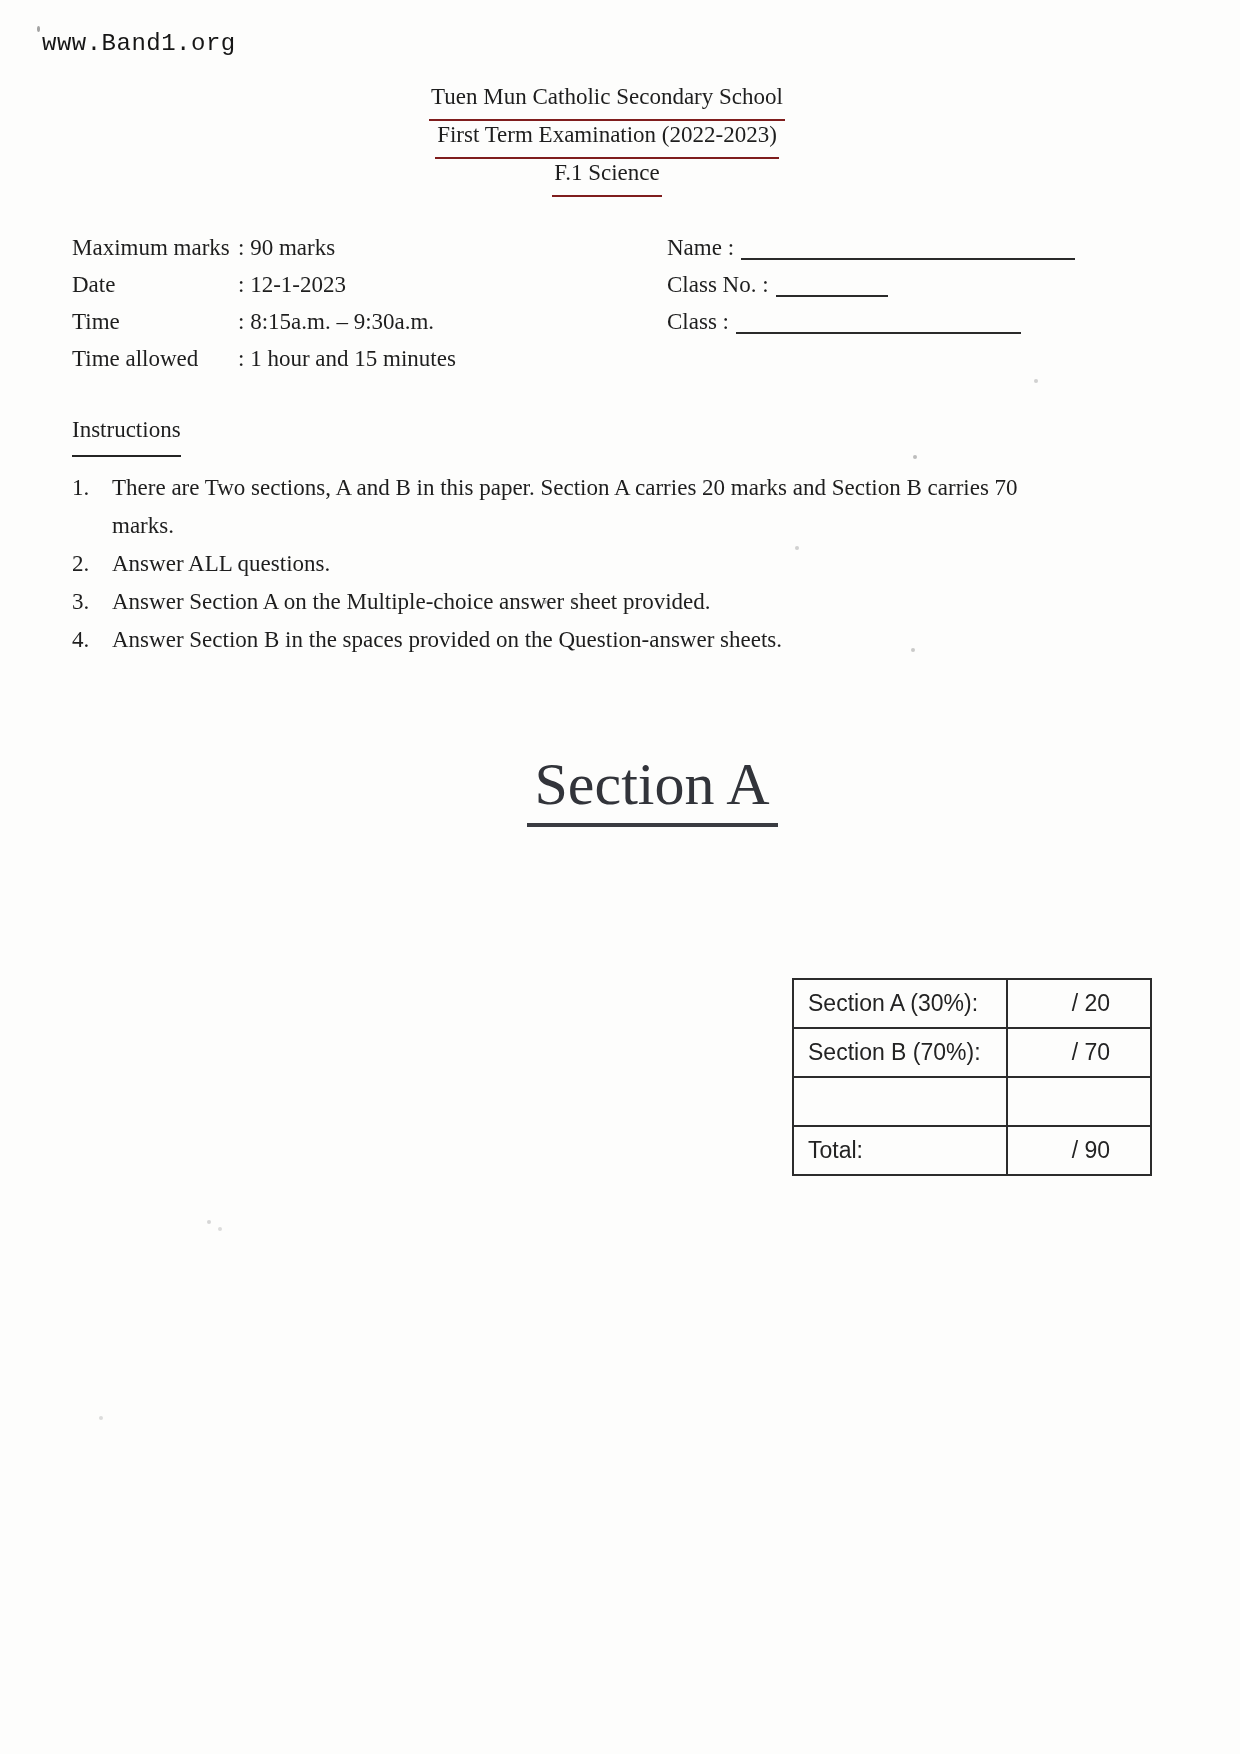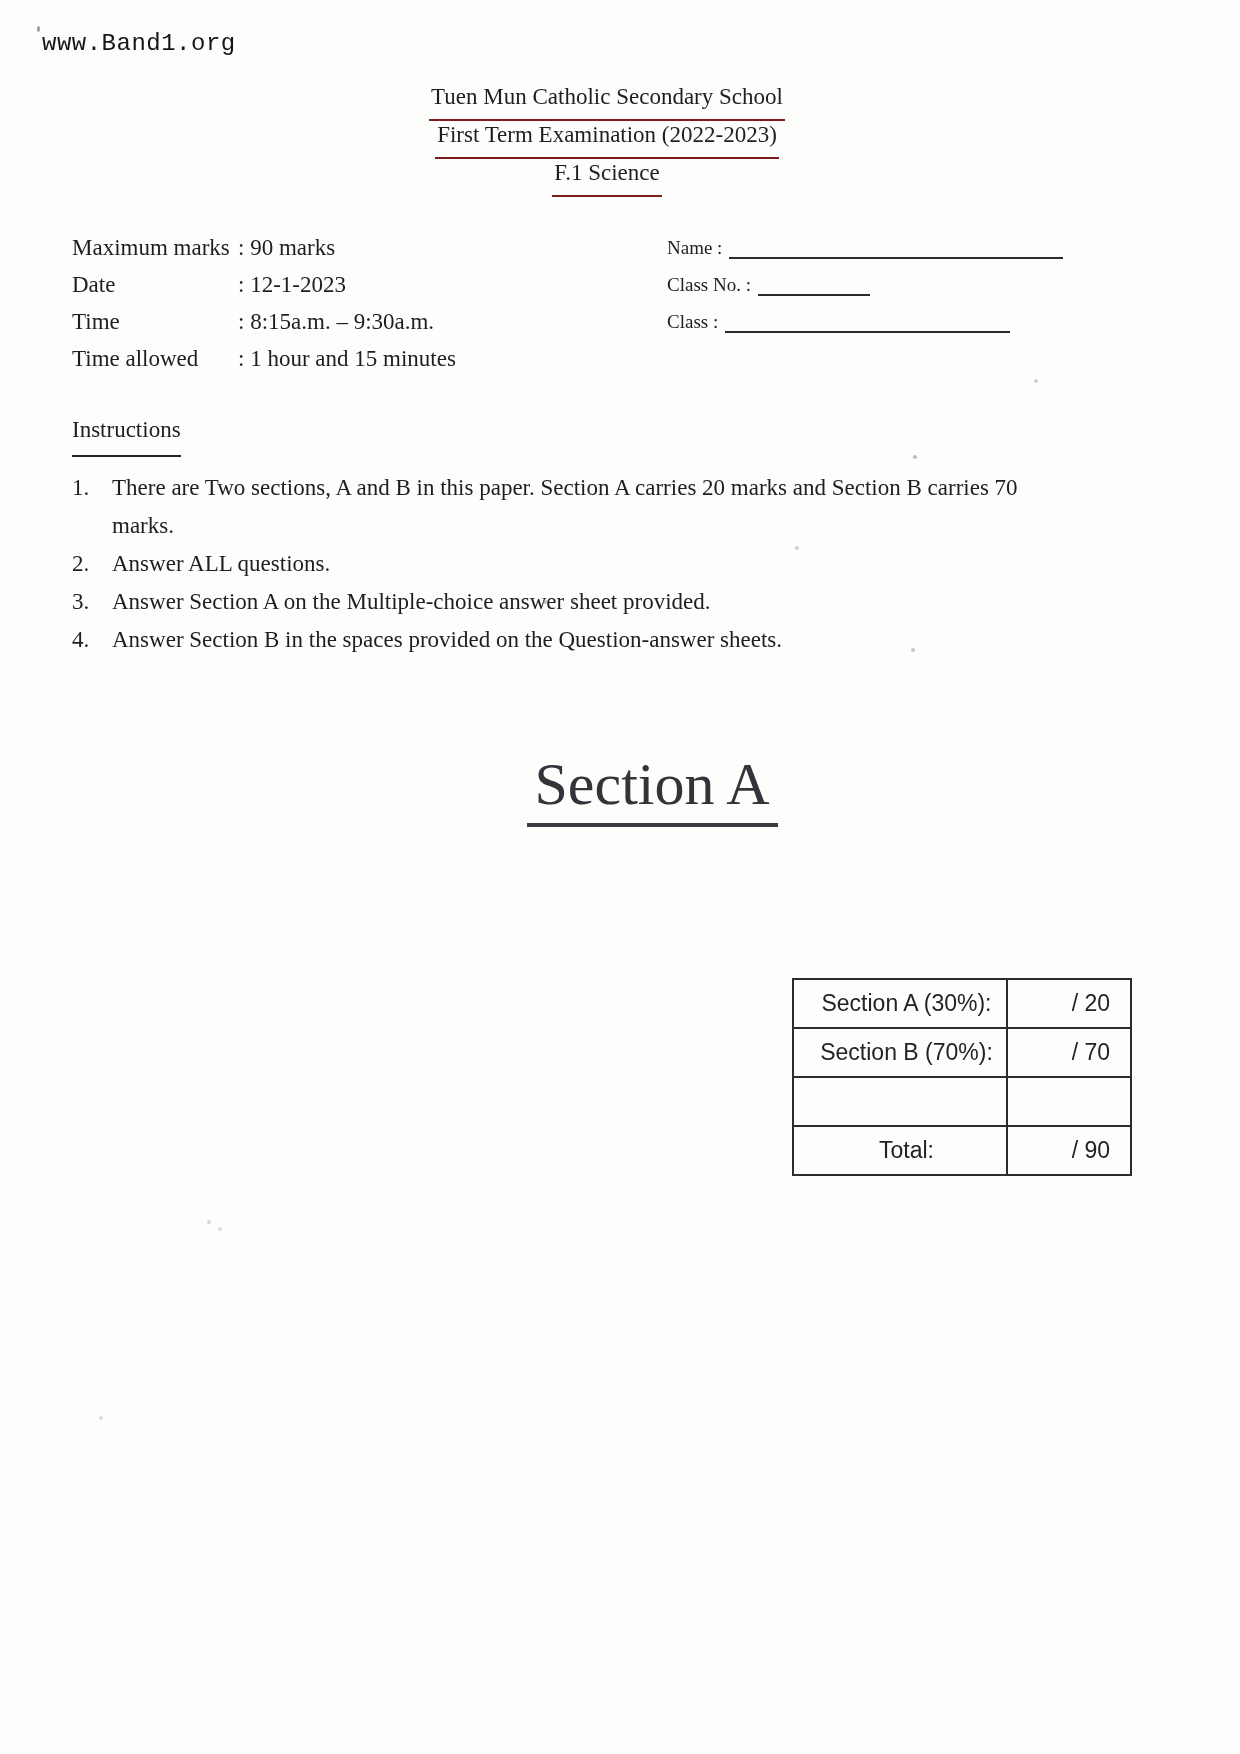--- a/index.html
+++ b/index.html
@@ -48,21 +48,21 @@
     line-height: 37px;
   }
   .info-row { display: flex; }
   .info-label { width: 166px; flex: none; }
 
   
   .info-right {
     position: absolute;
     left: 667px;
     top: 229px;
-    font-size: 19px;
+    font-size: 23px;
     line-height: 37px;
   }
   .blank-line {
     display: inline-block;
     border-bottom: 2px solid #2a2a2a;
     position: relative;
     top: 5px;
     margin-left: 7px;
     height: 10px;
   }
@@ -111,24 +111,23 @@
     top: 978px;
     border-collapse: collapse;
     font-family: "Liberation Sans", sans-serif;
     font-size: 23px;
     color: #232323;
   }
   .score-table td {
     border: 2px solid #2c2c2c;
     height: 45px;
     vertical-align: middle;
-    text-align: center;
   }
   td.score-label { width: 197px; padding-left: 14px; }
-  td.score-value { width: 101px; text-align: right; padding-right: 20px; }
+  td.score-value { width: 101px; text-align: right; padding-right: 40px; }
 
   
   .speck {
     position: absolute;
     width: 4px; height: 4px;
     background: #7d7d7d;
     border-radius: 50%;
     opacity: 0.5;
   }
 </style>

